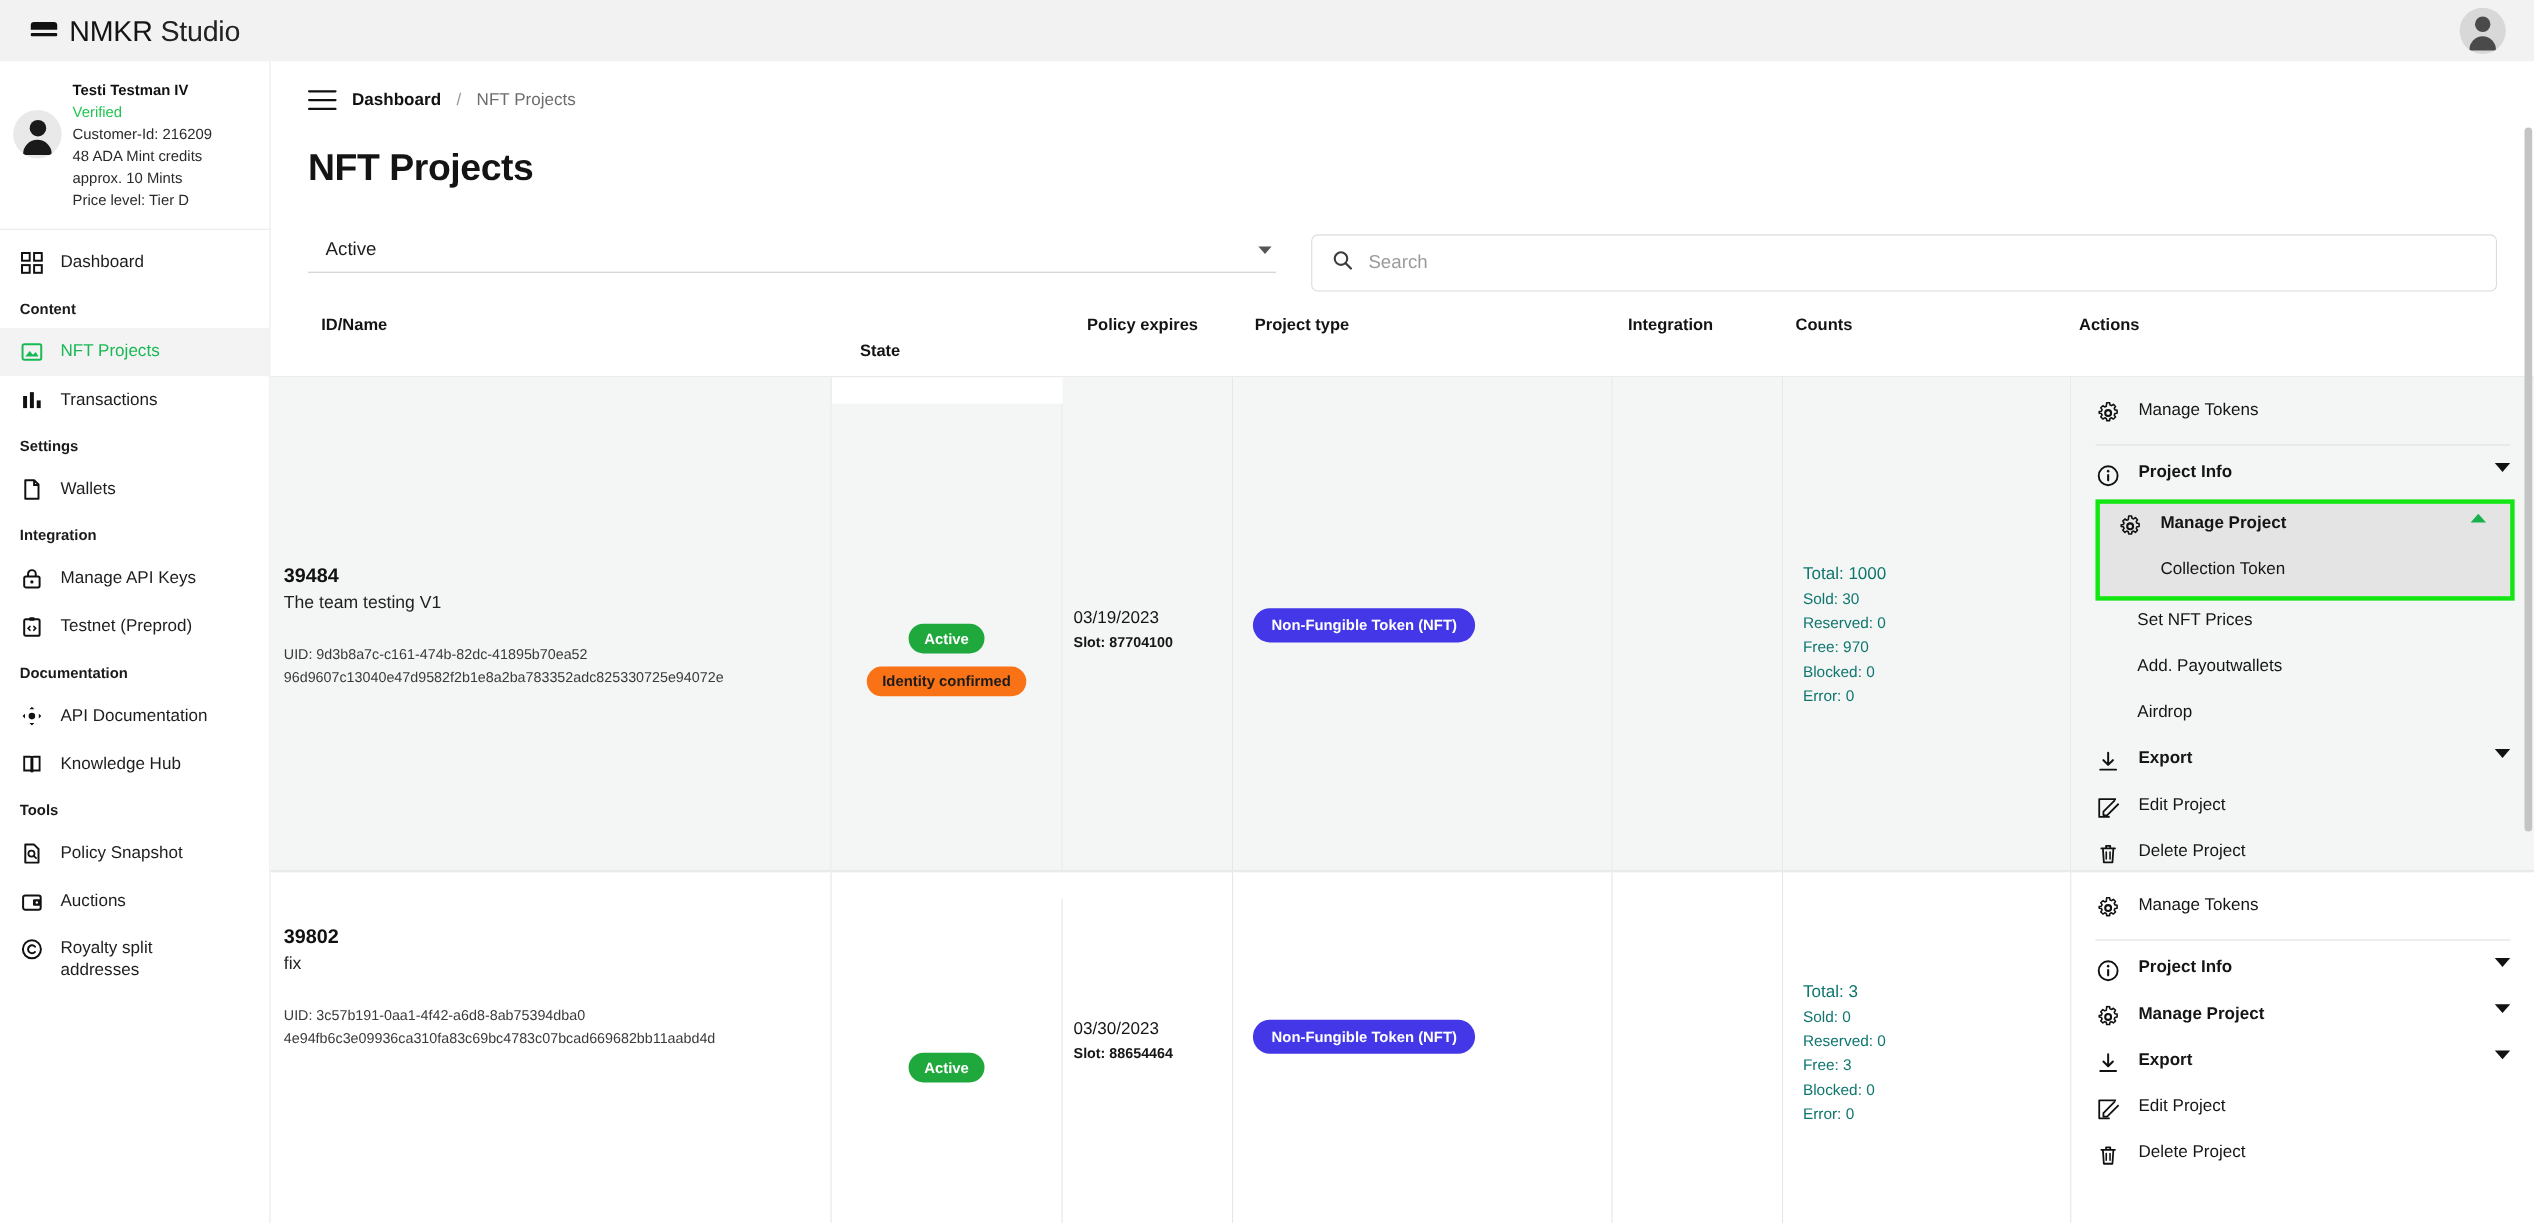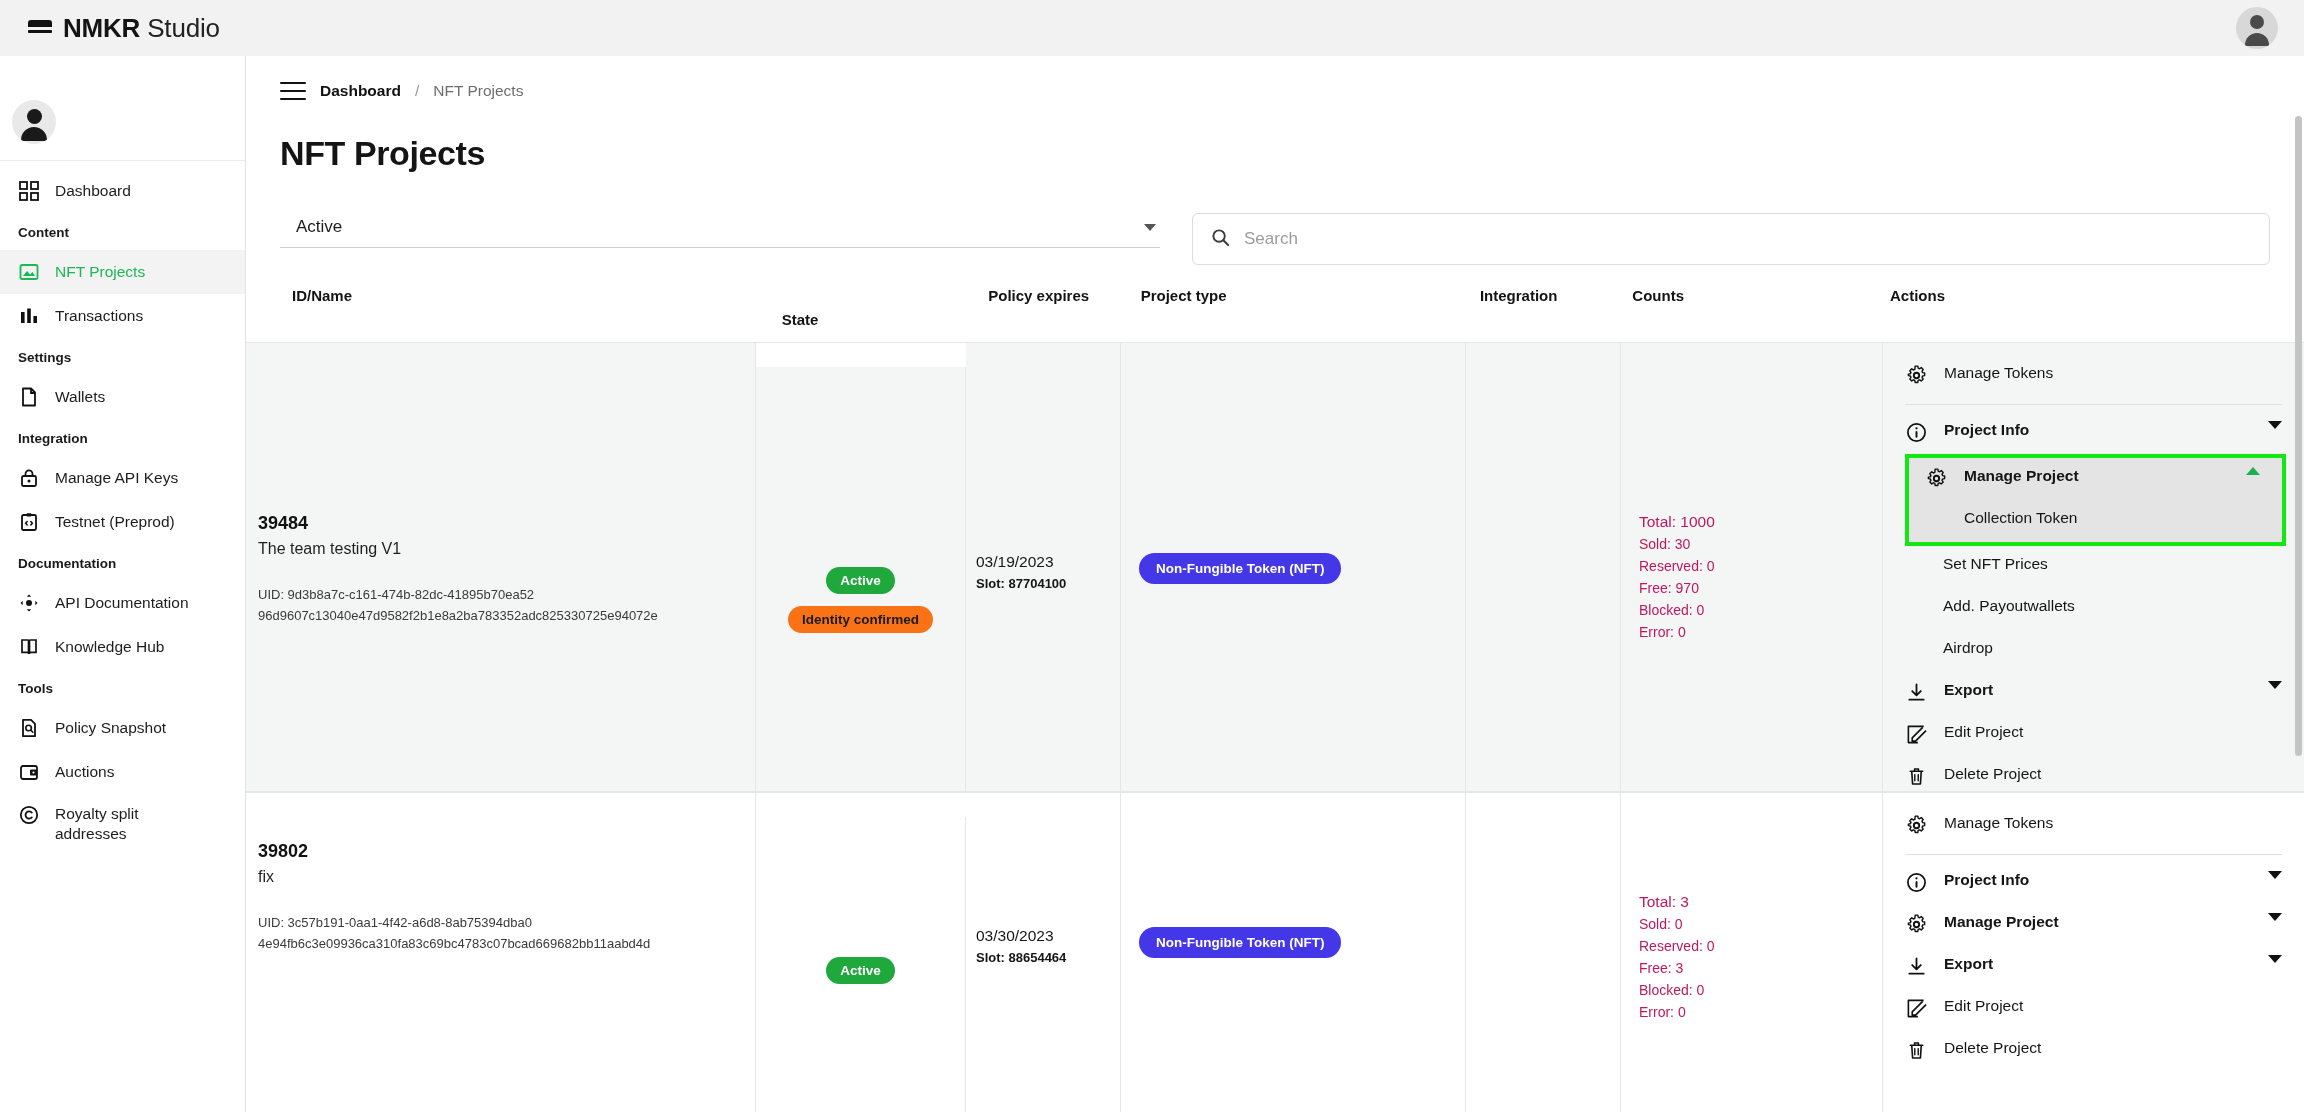--- a/index.html
+++ b/index.html
@@ -20,21 +20,21 @@
     padding: 0 28px;
   }
   .brand { display: flex; align-items: center; gap: 11px; }
   .brand-mark { width: 24px; height: 20px; position: relative; }
   .brand-mark i {
     position: absolute; left: 0; background: #111; border-radius: 1px; display: block;
   }
   .brand-mark i:nth-child(1){ top: 2px; width: 24px; height: 7px; border-radius: 3px 3px 0 0;}
   .brand-mark i:nth-child(2){ top: 12px; width: 24px; height: 3px; }
   .brand-text { font-size: 26px; letter-spacing: -0.2px; }
-  .brand-text b { font-weight: 700; }
+  .brand-text b { font-weight: 400; }
   .brand-text span { font-weight: 400; color: #222; }
   .avatar-top {
     position: absolute; right: 26px; top: 7px;
     width: 42px; height: 42px; border-radius: 50%;
     background: #d8d8d8;
     display: flex; align-items: flex-end; justify-content: center;
     overflow: hidden;
   }
   .avatar-top .head { width:14px;height:14px;border-radius:50%;background:#4a4a4a;position:absolute;top:8px;}
   .avatar-top .body { width:24px;height:13px;border-radius:12px 12px 0 0;background:#4a4a4a;position:absolute;bottom:3px;}
@@ -124,21 +124,21 @@
   .puid { font-size: 13px; color: #3a3a3a; line-height: 21px; margin-top: 26px; word-break: break-all; }
 
   .badge { display:inline-block; border-radius: 999px; font-size: 13.5px; font-weight: 700; padding: 6px 14px; }
   .badge.green { background: #1fa83c; color: #fff; }
   .badge.grey  { background: #f97316; color: #1b1b1b; margin-top: 12px; }
   .badge.blue  { background: #4337e8; color: #fff; padding: 8px 17px; font-weight: 600; }
 
   .exp-date { font-size: 15.5px; color: #151515; }
   .exp-slot { font-size: 13px; font-weight: 700; color: #151515; margin-top: 5px; }
 
-  .cnt { font-size: 14px; color: #be185d; line-height: 22px; padding-left: 18px; }
+  .cnt { font-size: 14px; color: #0f766e; line-height: 22px; padding-left: 18px; }
   .cnt .tot { font-size: 15.5px; }
 
   
   .actions { padding: 0; }
   .act-item {
     display: flex; align-items: flex-start; gap: 17px;
     padding: 9px 22px 9px 22px; font-size: 15.5px; color: #151515; cursor: pointer; min-height: 42px;
   }
   .act-item.bold { font-weight: 700; }
   .act-item.sub { padding-left: 60px; font-weight: 400; }
@@ -177,20 +177,28 @@
       <span class="body"></span>
   </div>
 </div>
 
 <div class="sidebar">
 
   <div class="user-block">
     <div class="user-avatar">
       <span class="head"></span>
         <span class="body"></span>
+    </div>
+    <div class="user-meta">
+      <div class="user-name">Testi Testman IV</div>
+      <div class="user-verified">Verified</div>
+      <div>Customer-Id: 216209</div>
+      <div>48 ADA Mint credits</div>
+      <div>approx. 10 Mints</div>
+      <div>Price level: Tier D</div>
     </div>
   </div>
 
   <div class="nav">
 
     <div class="nav-item">
       <span class="ico">
         <svg width="20" height="20" viewBox="0 0 20 20">
             <rect x="1" y="1" width="7" height="7" fill="none" stroke="#111" stroke-width="1.8"></rect>
             <rect x="12" y="1" width="7" height="7" fill="none" stroke="#111" stroke-width="1.8"></rect>

